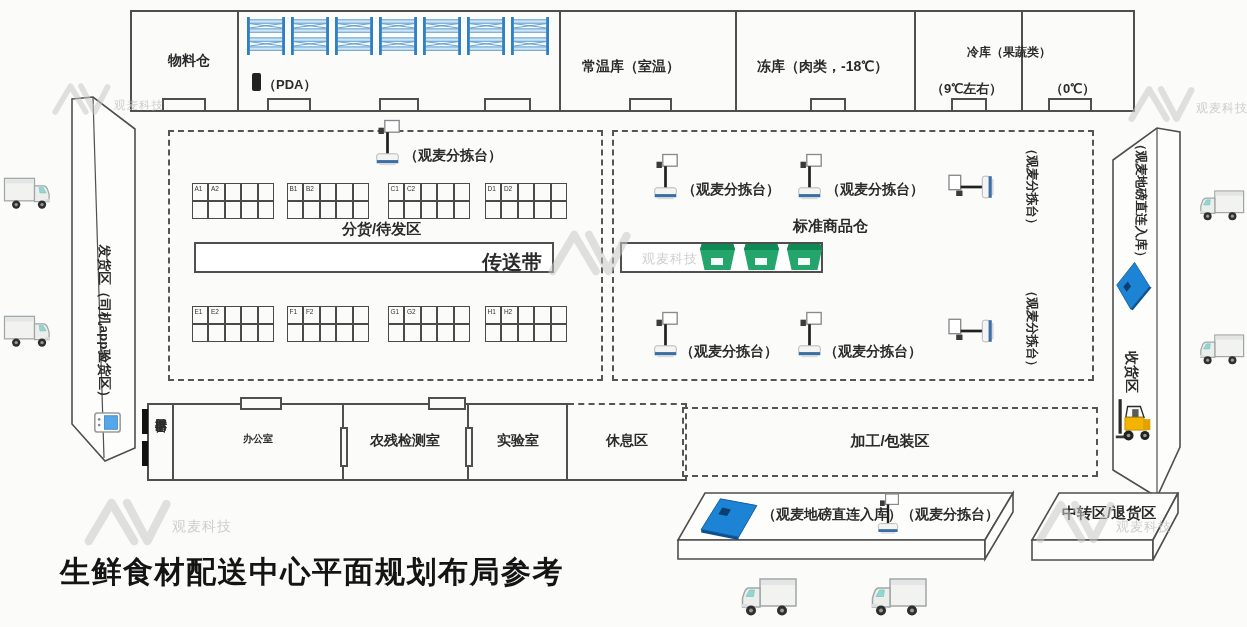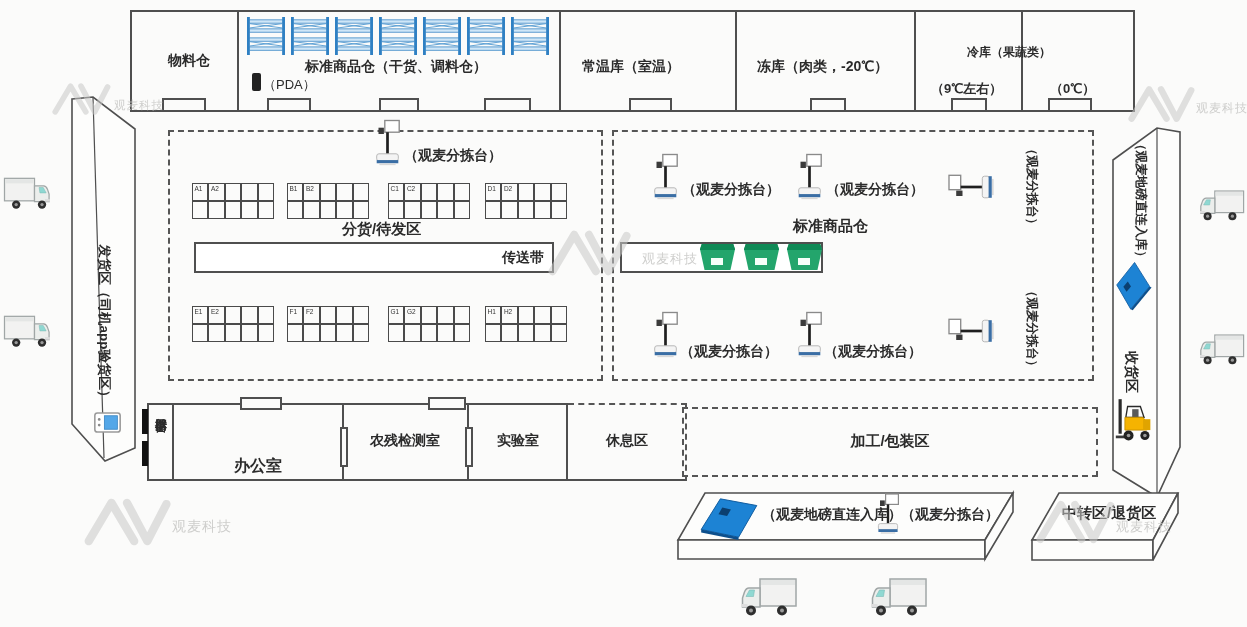--- a/index.html
+++ b/index.html
@@ -119,24 +119,23 @@
   <span class="wm-text" style="left:1116px;top:518px;font-size:13px">观麦科技</span>
 
   <div class="solidbox" style="left:130px;top:10px;width:1005px;height:102px"></div>
   <div class="wall" style="left:237px;top:10px;width:2px;height:102px"></div>
   <div class="wall" style="left:559px;top:10px;width:2px;height:102px"></div>
   <div class="wall" style="left:735px;top:10px;width:2px;height:102px"></div>
   <div class="wall" style="left:914px;top:10px;width:2px;height:102px"></div>
   <div class="wall" style="left:1021px;top:10px;width:2px;height:102px"></div>
 
   <span class="lbl" style="left:168px;top:52px;font-size:14px">物料仓</span>
-  <span class="lbl" style="left:305px;top:58px;font-size:14px">标准商品仓（干货、调料仓）</span>
-  <span class="lbl" style="left:263px;top:76px;font-size:13px;font-weight:400">（PDA）</span>
+  <span class="lbl" style="left:263px;top:76px;font-size:13px;font-weight:700">（PDA）</span>
   <span class="lbl" style="left:582px;top:58px;font-size:14px">常温库（室温）</span>
-  <span class="lbl" style="left:757px;top:58px;font-size:14px">冻库（肉类，-20℃）</span>
+  <span class="lbl" style="left:757px;top:58px;font-size:14px">冻库（肉类，-18℃）</span>
   <span class="lbl" style="left:967px;top:44px;font-size:12px">冷库（果蔬类）</span>
   <span class="lbl" style="left:931px;top:80px;font-size:13px">（9℃左右）</span>
   <span class="lbl" style="left:1050px;top:80px;font-size:13px">（0℃）</span>
 
   <svg class="icon" style="left:247px;top:17px;width:38px;height:38px" viewBox="0 0 40 40">
       <use href="#sym-shelf"></use>
     </svg>
   <svg class="icon" style="left:291px;top:17px;width:38px;height:38px" viewBox="0 0 40 40">
       <use href="#sym-shelf"></use>
     </svg>
@@ -257,21 +256,21 @@
       <div class="cell"></div>
       <div class="cell"></div>
       <div class="cell"></div>
       <div class="cell"></div>
       <div class="cell"></div>
       <div class="cell"></div>
     </div>
   <span class="lbl" style="left:342px;top:220px;font-size:15px">分货/待发区</span>
 
   <div class="conveyor" style="left:194px;top:242px;width:360px;height:31px"></div>
-  <span class="lbl" style="left:502px;top:249px;font-size:14px">传送带</span>
+  <span class="lbl" style="left:482px;top:249px;font-size:20px">传送带</span>
 
   <div class="grid" style="left:192px;top:306px;width:82px;height:36px">
       <div class="cell">E1</div>
       <div class="cell">E2</div>
       <div class="cell"></div>
       <div class="cell"></div>
       <div class="cell"></div>
       <div class="cell"></div>
       <div class="cell"></div>
       <div class="cell"></div>
@@ -352,21 +351,21 @@
 
   <div class="solidbox" style="left:147px;top:403px;width:421px;height:78px"></div>
   <div class="wall" style="left:172px;top:403px;width:2px;height:78px"></div>
   <div class="wall" style="left:342px;top:403px;width:2px;height:78px"></div>
   <div class="wall" style="left:467px;top:403px;width:2px;height:78px"></div>
   <div style="position:absolute;left:568px;top:403px;width:119px;height:78px;box-sizing:border-box;border-top:2px dashed #555;border-right:2px dashed #555;border-bottom:2px solid #4f4f4f;z-index:2"></div>
 
   <div class="winmark" style="left:142px;top:409px;height:25px"></div>
   <div class="winmark" style="left:142px;top:441px;height:25px"></div>
   <span class="lbl" style="left:151px;top:408px;width:18px;height:70px;writing-mode:vertical-rl;font-size:12px;letter-spacing:1px">单据窗口</span>
-  <span class="lbl ctr" style="left:198px;top:456px;width:120px;font-size:16px">办公室</span>
+  <span class="lbl ctr" style="left:198px;top:432px;width:120px;font-size:10px">办公室</span>
   <span class="lbl ctr" style="left:345px;top:432px;width:120px;font-size:14px">农残检测室</span>
   <span class="lbl ctr" style="left:458px;top:432px;width:120px;font-size:14px">实验室</span>
   <span class="lbl ctr" style="left:567px;top:432px;width:120px;font-size:14px">休息区</span>
 
   <div class="door" style="left:240px;top:397px;width:42px;height:13px"></div>
   <div class="door" style="left:428px;top:397px;width:38px;height:13px"></div>
   <div class="door" style="left:340px;top:427px;width:8px;height:40px"></div>
   <div class="door" style="left:465px;top:427px;width:8px;height:40px"></div>
 
   <div class="dashedbox" style="left:682px;top:407px;width:416px;height:70px"></div>
@@ -386,14 +385,15 @@
     </svg>
   <span class="lbl" style="left:901px;top:506px;font-size:14px">（观麦分拣台）</span>
 
   <svg class="icon" style="left:1025px;top:488px;width:160px;height:78px;z-index:2" viewBox="1025 488 160 78">
     <polygon points="1059,493 1178,493 1153,540 1032,540" fill="#fdfdfc" stroke="#4f4f4f" stroke-width="1.6"></polygon>
     <polygon points="1032,540 1153,540 1153,560 1032,560" fill="#fdfdfc" stroke="#4f4f4f" stroke-width="1.6"></polygon>
     <polygon points="1153,540 1178,493 1178,513 1153,560" fill="#fdfdfc" stroke="#4f4f4f" stroke-width="1.6"></polygon>
   </svg>
   <span class="lbl" style="left:1062px;top:504px;font-size:15px">中转区/退货区</span>
 
+  <div class="title" style="left:60px;top:552px">生鲜食材配送中心平面规划布局参考</div>
 
 </div>
 
 </body></html>

